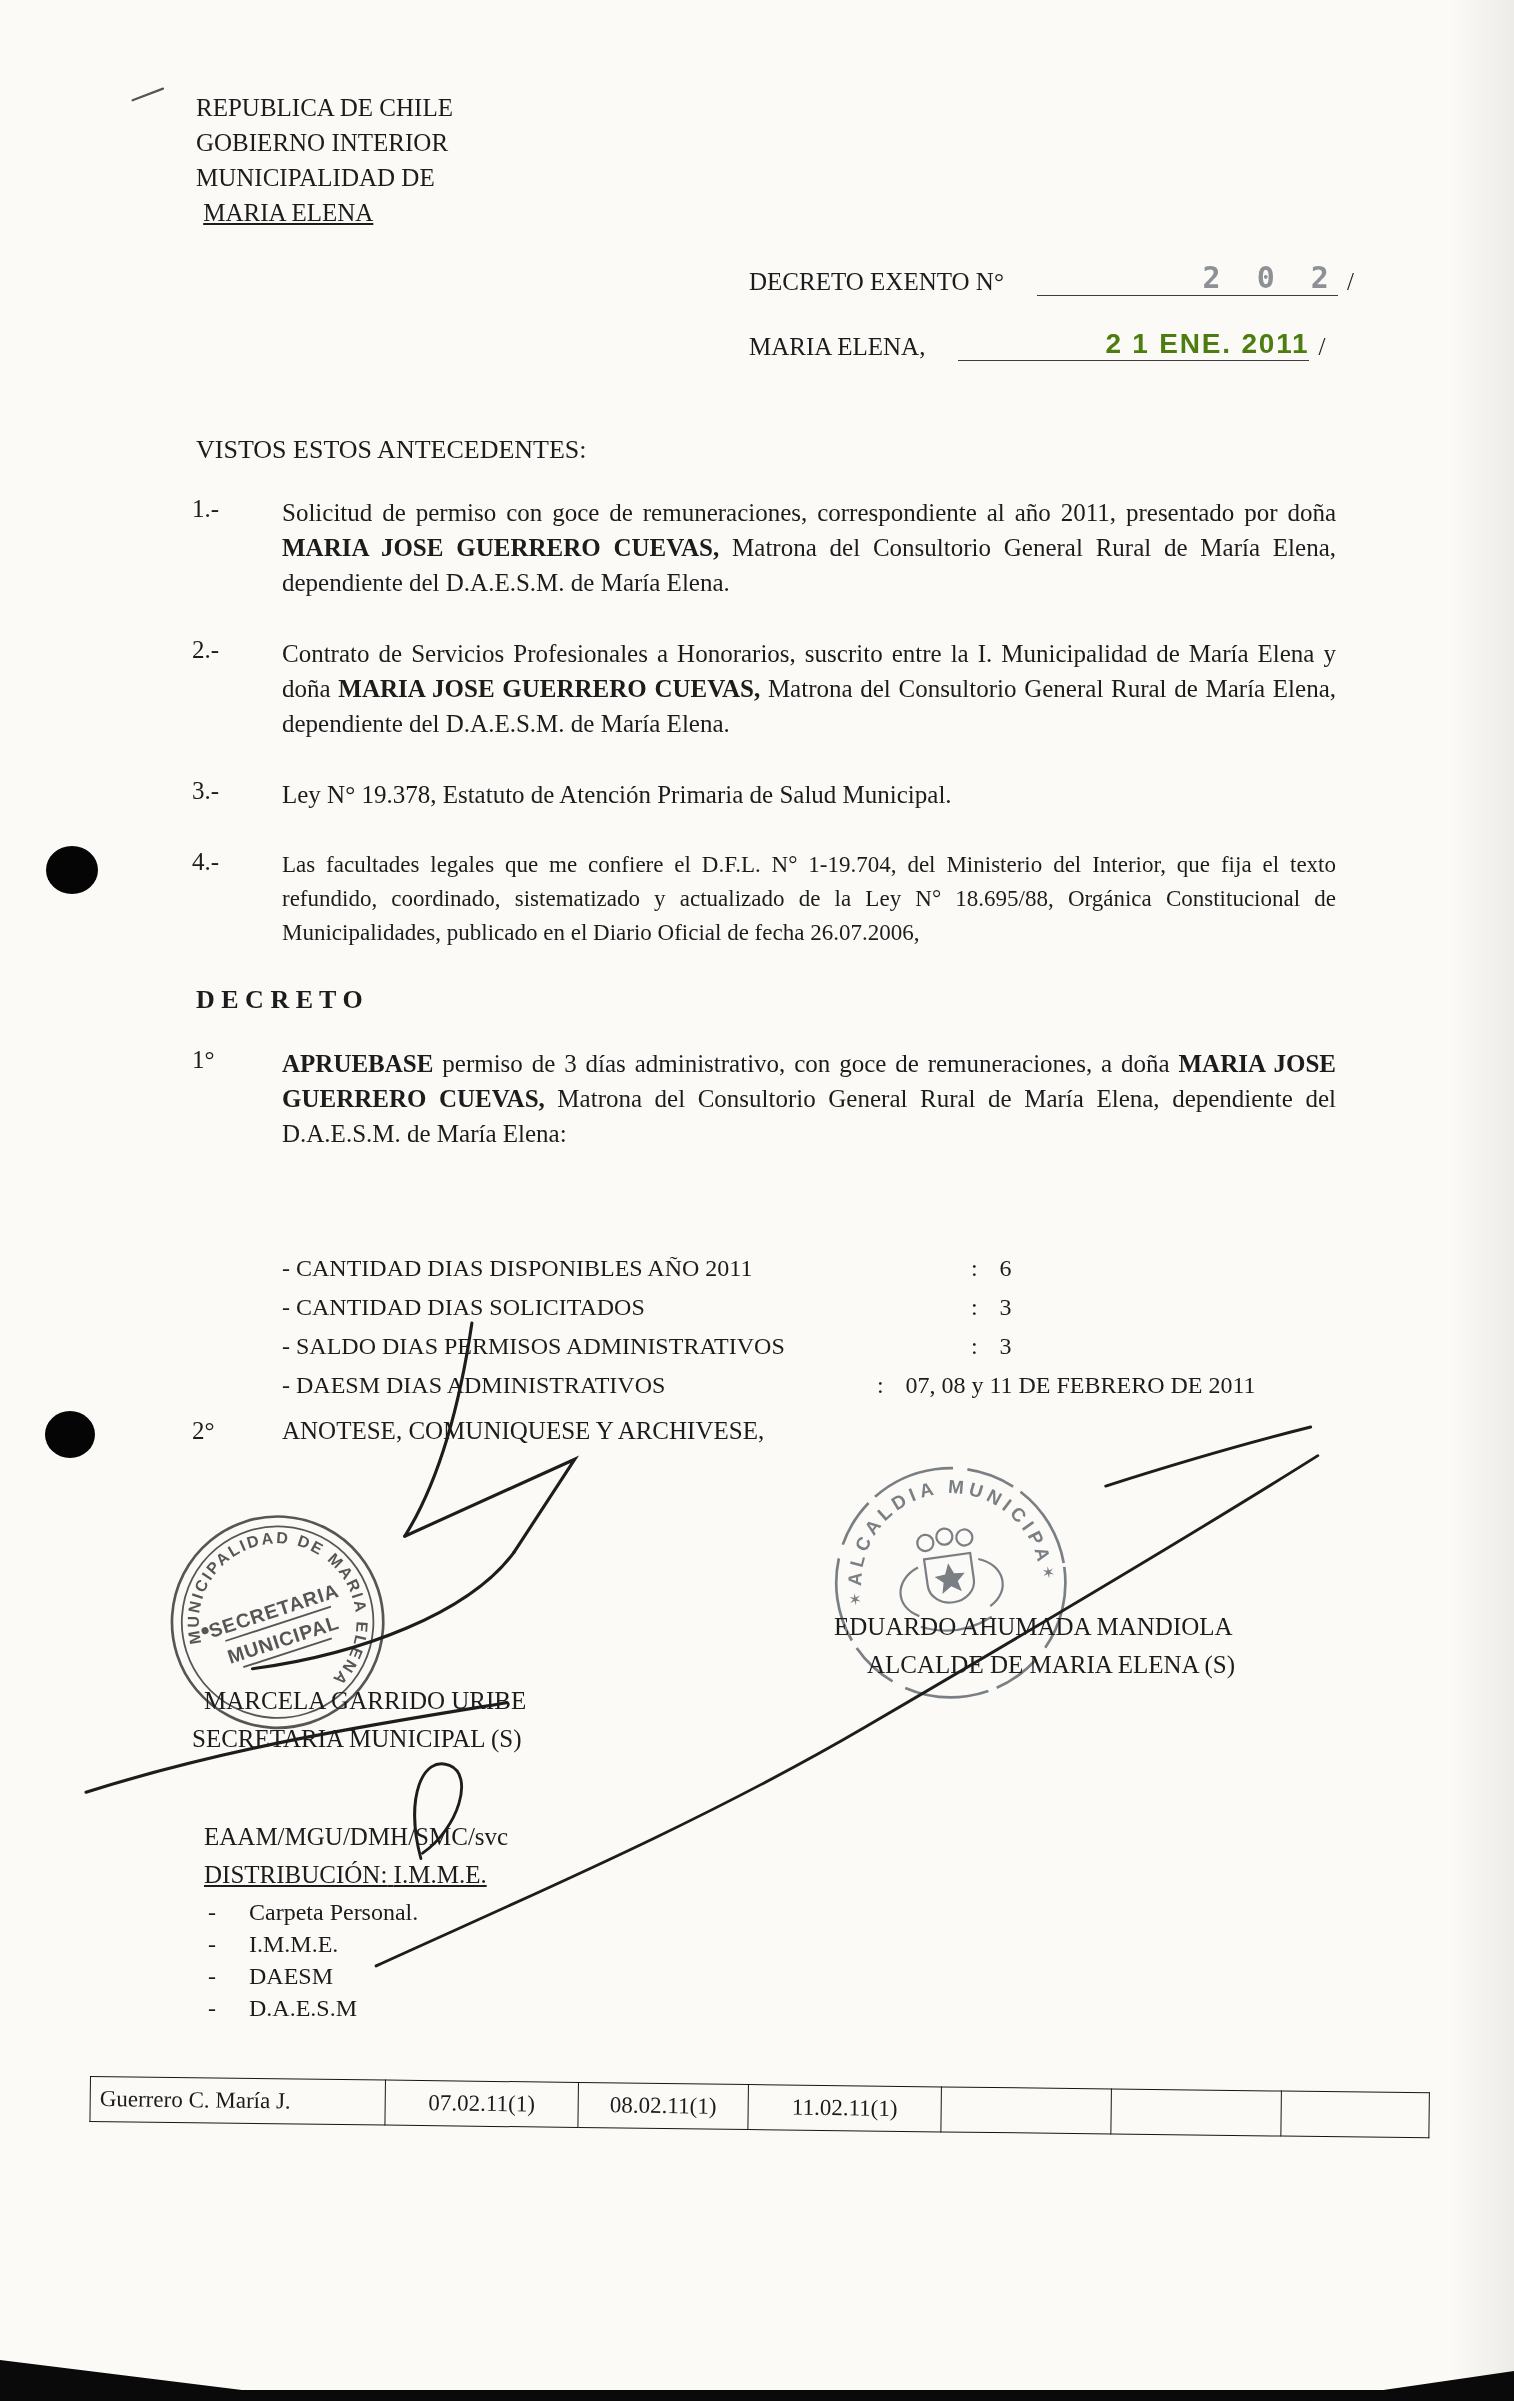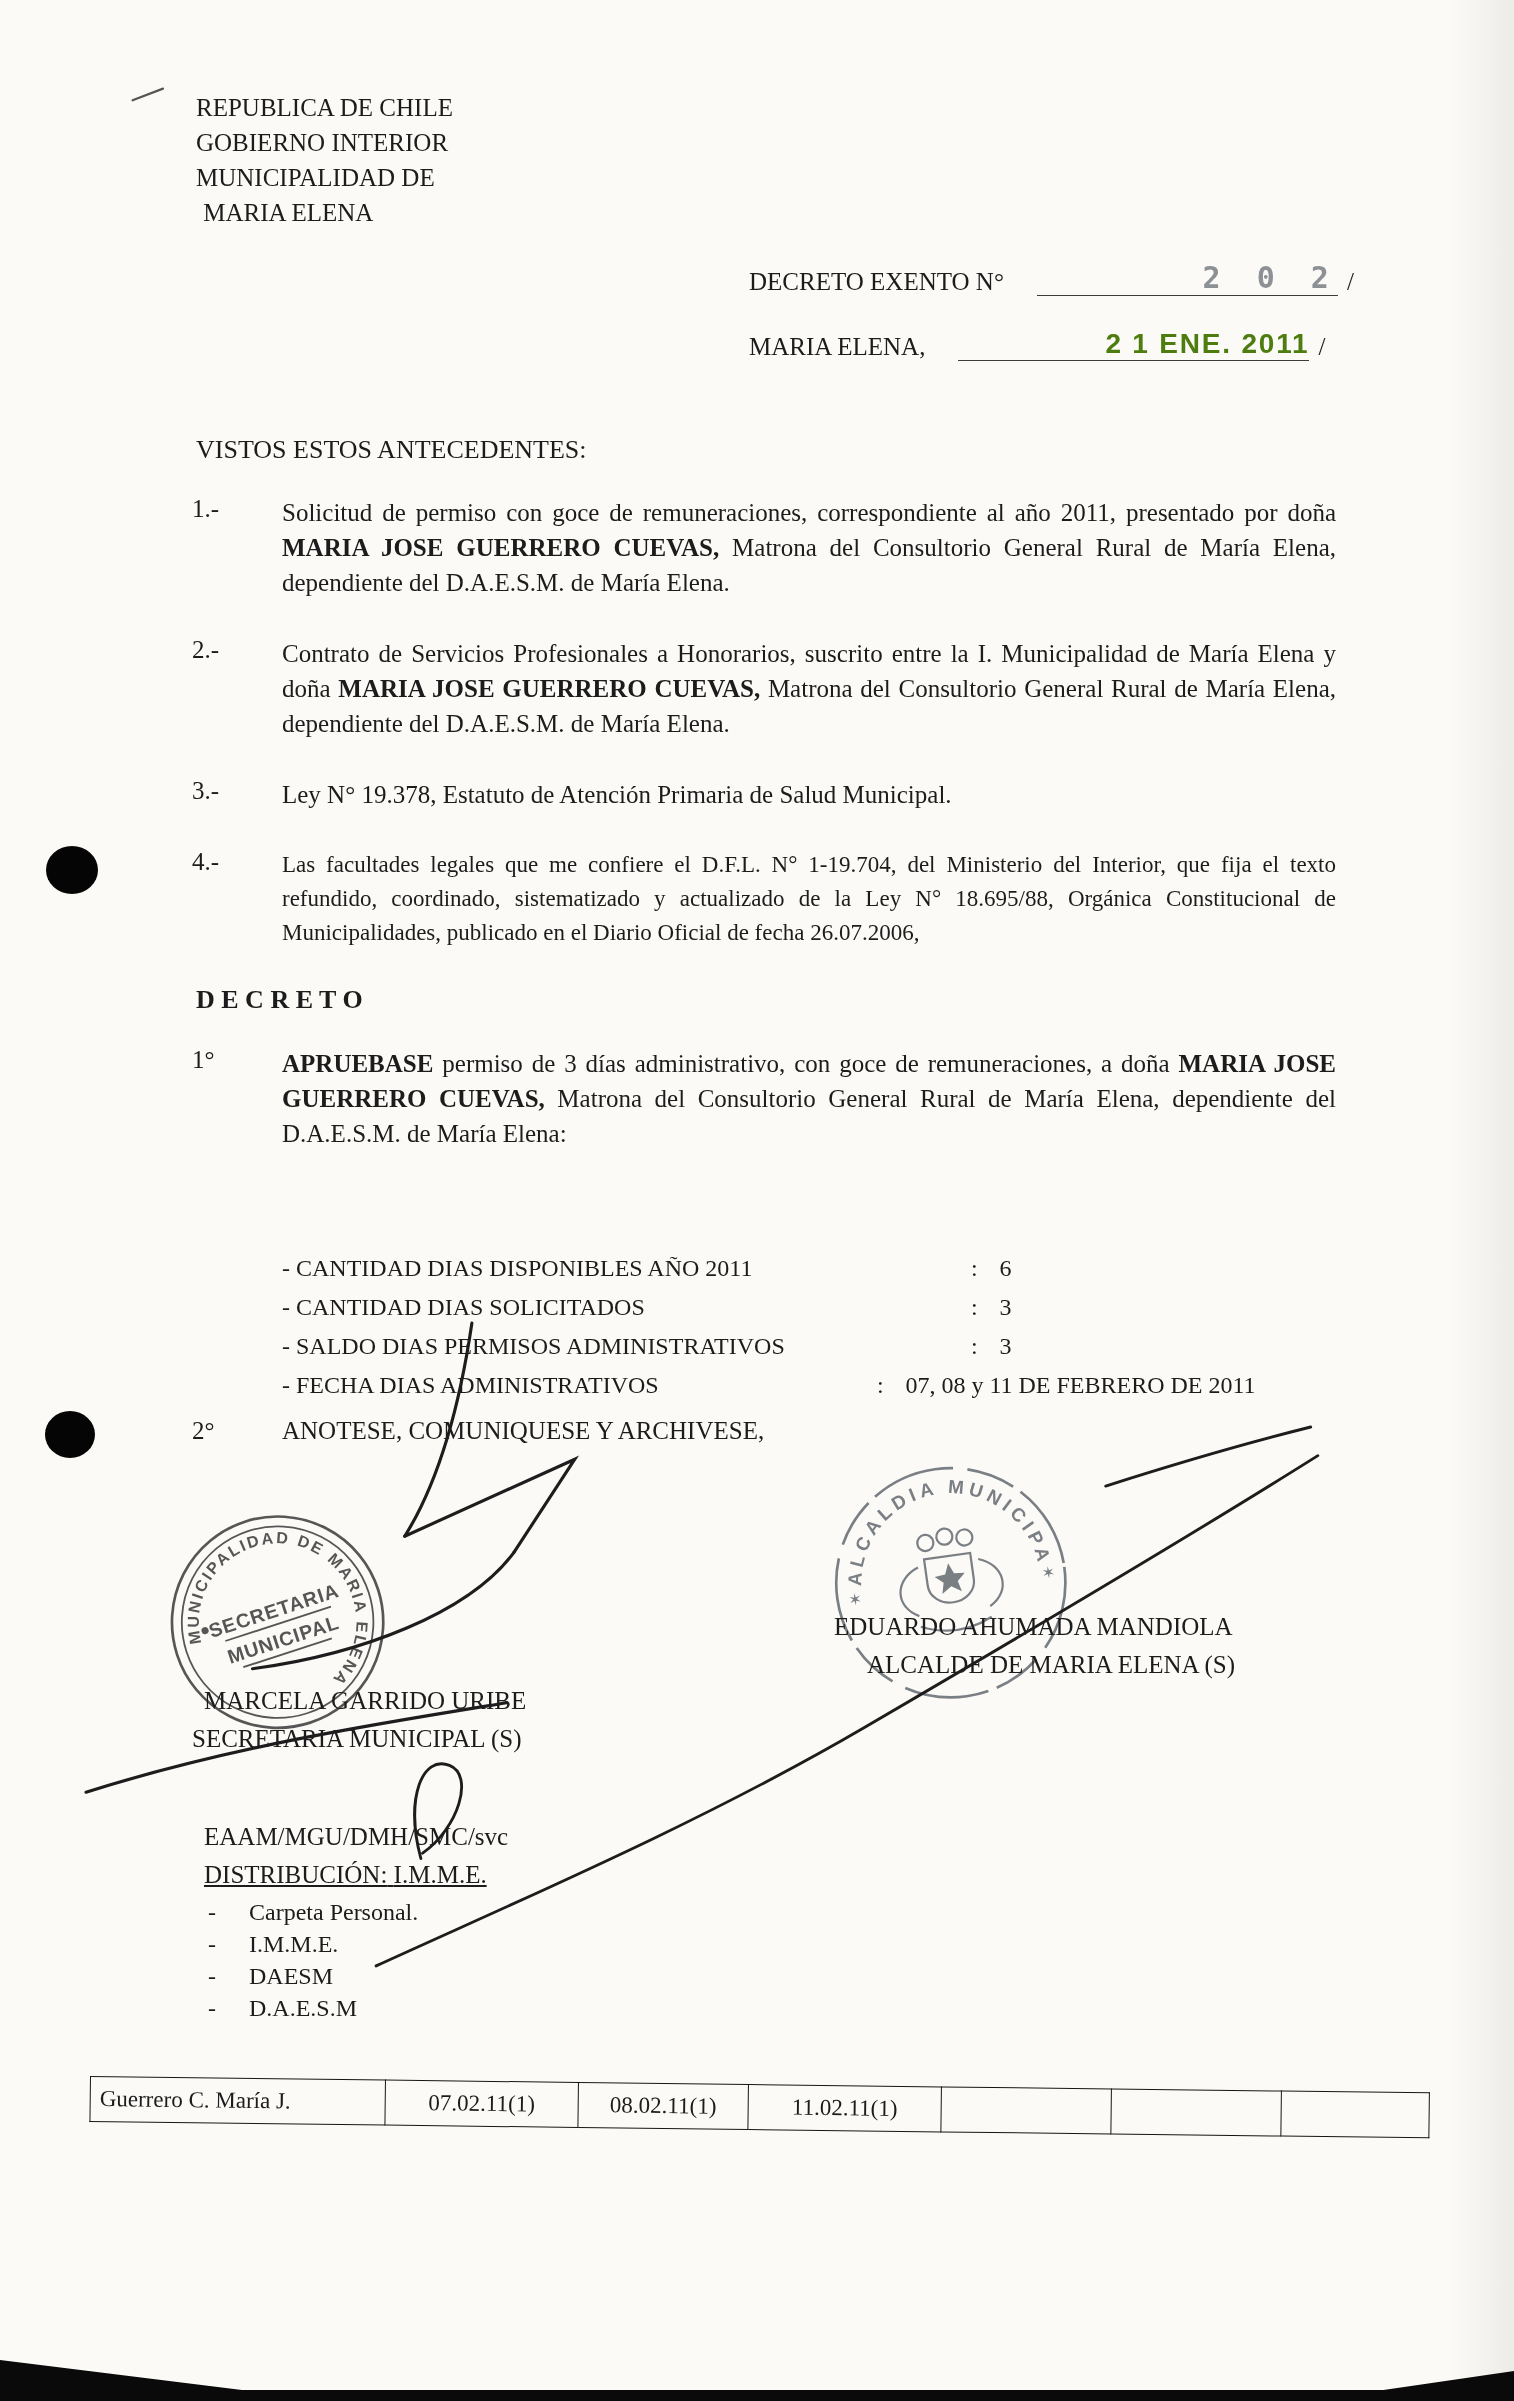--- a/index.html
+++ b/index.html
@@ -9,21 +9,21 @@
     background:#fbfaf7; overflow:hidden;
     font-family:"Liberation Serif","DejaVu Serif",serif;
     color:#1c1c1c;
   }
   .page::after{ content:""; position:absolute; top:0; right:0; width:63px; height:100%;
     background:linear-gradient(to right, rgba(0,0,0,0), rgba(0,0,0,0.06)); pointer-events:none; z-index:6;}
   .content { position:absolute; inset:0; z-index:2; }
 
   
   .letterhead { position:absolute; left:196px; top:90px; font-size:25px; line-height:35px; }
-  .letterhead .ul { padding-left:7.2px; }
+  .letterhead .ul { text-decoration:underline; padding-left:7.2px; }
 
   
   .decree-head { position:absolute; left:749px; top:260px; font-size:25px; }
   .dh-row { display:flex; align-items:flex-end; margin-bottom:32px; white-space:nowrap; }
   .dh-label { margin-right:26px; }
   .fill { display:inline-block; border-bottom:1.8px solid #3c3c3c; text-align:right;margin-left:7px; }
   .num-fill { width:301px; }
   .date-fill { width:351px; }
   .stamp-num { font-family:"DejaVu Sans Mono",monospace; font-weight:bold; font-size:30px;
     color:#8d9094; letter-spacing:9px; }
@@ -191,21 +191,21 @@
         <span class="day-label wide">- CANTIDAD DIAS SOLICITADOS</span>
         <span class="day-colon">:</span>
         <span class="day-value">3</span>
       </div>
       <div class="day-row">
         <span class="day-label wide">- SALDO DIAS PERMISOS ADMINISTRATIVOS</span>
         <span class="day-colon">:</span>
         <span class="day-value">3</span>
       </div>
       <div class="day-row">
-        <span class="day-label narrow">- FECHA DIAS ADMINISTRATIVOS</span>
+        <span class="day-label narrow">- DAESM DIAS ADMINISTRATIVOS</span>
         <span class="day-colon">:</span>
         <span class="day-value">07, 08 y 11 DE FEBRERO DE 2011</span>
       </div>
     </div>
 
     <div class="item2">
       <span class="v-num">2°</span>
       <span>ANOTESE, COMUNIQUESE Y ARCHIVESE,</span>
     </div>
 

